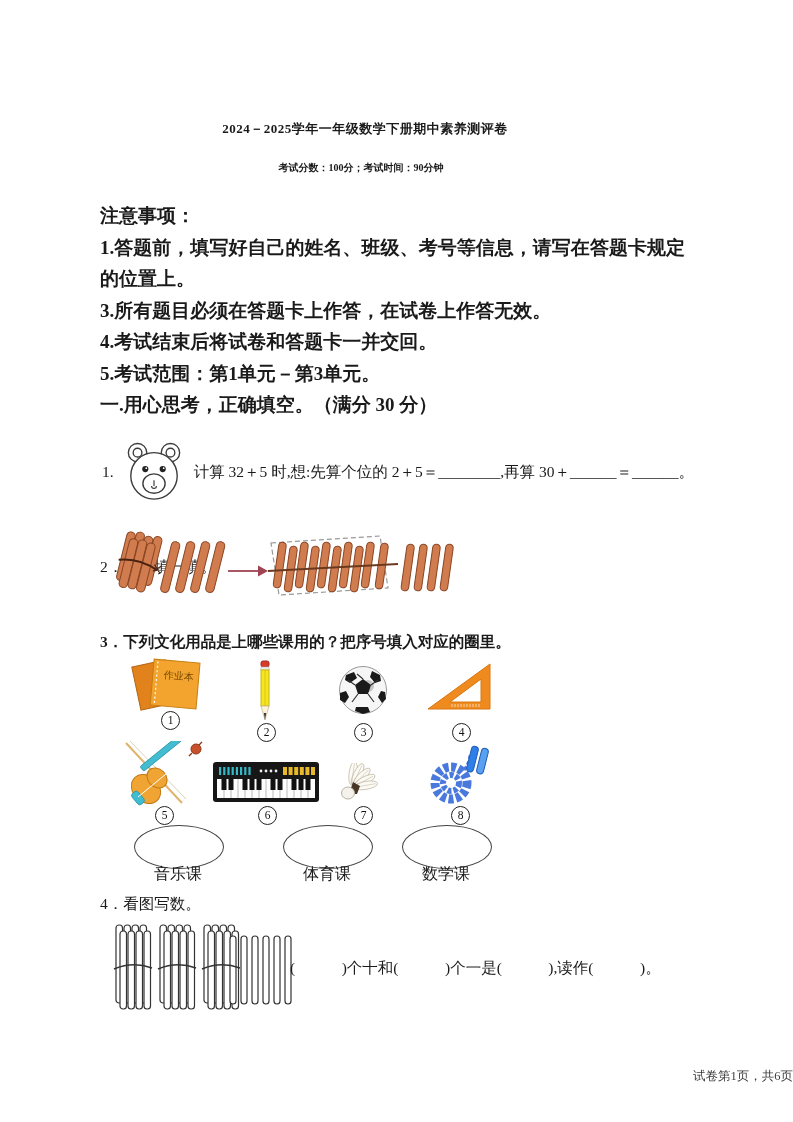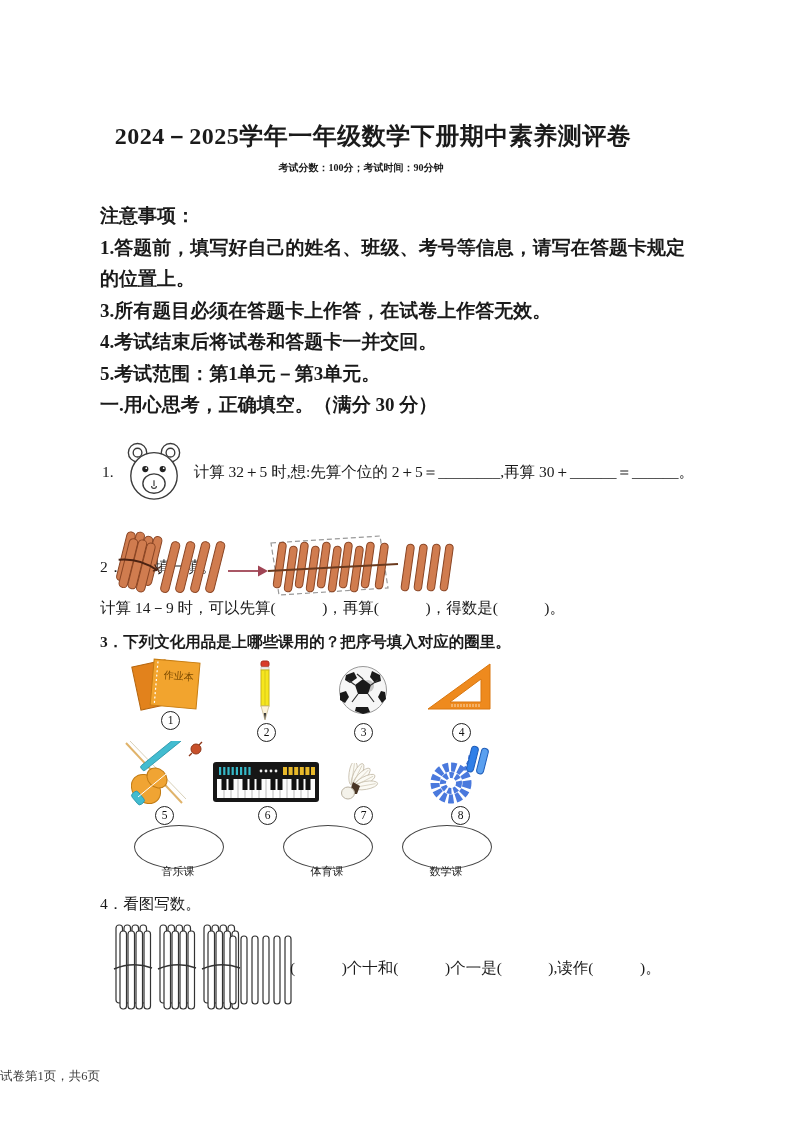--- a/index.html
+++ b/index.html
@@ -1,32 +1,32 @@
 <!DOCTYPE html>
 <html><head>
 <meta charset="utf-8">
 <style>
   html,body{margin:0;padding:0;background:#ffffff;}
   .page{position:relative;width:793px;height:1122px;background:#fff;overflow:hidden;
         font-family:"Liberation Serif","DejaVu Serif",serif;color:#1a1a1a;}
-  .title{position:absolute;top:120px;left:12px;width:722px;text-align:center;
-         font-size:24px;font-weight:bold;letter-spacing:.5px;}
+  .title{position:absolute;top:120px;left:4px;width:722px;text-align:center;
+         font-size:13px;font-weight:bold;letter-spacing:.5px;}
   .subtitle{position:absolute;top:161px;left:0;width:722px;text-align:center;
             font-size:10px;font-weight:bold;}
   .notice{position:absolute;left:100px;top:200px;width:585px;font-size:19px;font-weight:bold;}
   .notice p{margin:0;line-height:31.5px;text-align:justify;}
   .q-label{position:absolute;font-size:15.5px;white-space:nowrap;}
   .q1row{position:absolute;left:102px;top:438px;width:600px;height:68px;
          display:flex;align-items:center;gap:10px;font-size:15.5px;}
   .q1row .qtext{white-space:nowrap;}
   .cnum{position:absolute;width:17px;height:17px;border:1px solid #222;border-radius:50%;
         font-size:11.5px;line-height:16px;text-align:center;background:#fff;color:#111;}
   .oval{position:absolute;width:88px;height:42px;border:1.5px solid #444;border-radius:50%;background:#fff;}
-  .oval-label{position:absolute;width:88px;text-align:center;font-size:11px;}
-  .footer{position:absolute;top:1068px;left:0;width:793px;text-align:left;
+  .oval-label{position:absolute;width:88px;text-align:center;font-size:16px;}
+  .footer{position:absolute;top:1068px;left:0;width:793px;text-align:right;
           font-size:12.5px;color:#3c3c3c;}
   svg{position:absolute;display:block;}
   .rel{position:static;display:inline-block;}
 </style>
 </head>
 <body>
 
 <div class="page">
 
   <div class="title">2024－2025学年一年级数学下册期中素养测评卷</div>
@@ -96,21 +96,20 @@
       <rect x="252" y="11" width="7.5" height="46" rx="3.7" transform="rotate(8 255.7 34)"></rect>
       <rect x="266" y="12" width="7.5" height="46" rx="3.7" transform="rotate(8 269.7 35)"></rect>
       <rect x="292" y="13" width="7.5" height="47" rx="3.7" transform="rotate(8 295.7 36)"></rect>
       <rect x="305" y="13" width="7.5" height="47" rx="3.7" transform="rotate(8 308.7 36)"></rect>
       <rect x="318" y="13" width="7.5" height="47" rx="3.7" transform="rotate(8 321.7 36)"></rect>
       <rect x="331" y="13" width="7.5" height="47" rx="3.7" transform="rotate(8 334.7 36)"></rect>
     </g>
     <path d="M156 40 L286 33" stroke="#6b3a1e" stroke-width="1.8"></path>
   </svg>
 
-  <div class="q-label" style="left:100px;top:598px;">计算 14－9 时，可以先算(　　　)，再算(　　　)，得数是(　　　)。</div>
 
   <div class="q-label" style="left:100px;top:632px;font-weight:bold;">3．下列文化用品是上哪些课用的？把序号填入对应的圈里。</div>
 
   <svg style="left:126px;top:657px;" width="88" height="54" viewBox="0 0 88 54">
     <rect x="10" y="6" width="34" height="44" fill="#e2821c" stroke="#b5650e" transform="rotate(-12 27 28)"></rect>
     <g transform="rotate(5 49 28)">
       <rect x="26" y="4" width="46" height="46" fill="#f2a42e" stroke="#c77d12"></rect>
       <path d="M30 6 V48" stroke="#fff" stroke-width="1.2" stroke-dasharray="2 2.4"></path>
       <text x="37" y="22" font-size="10" fill="#7a4a00">作业本</text>
     </g>

